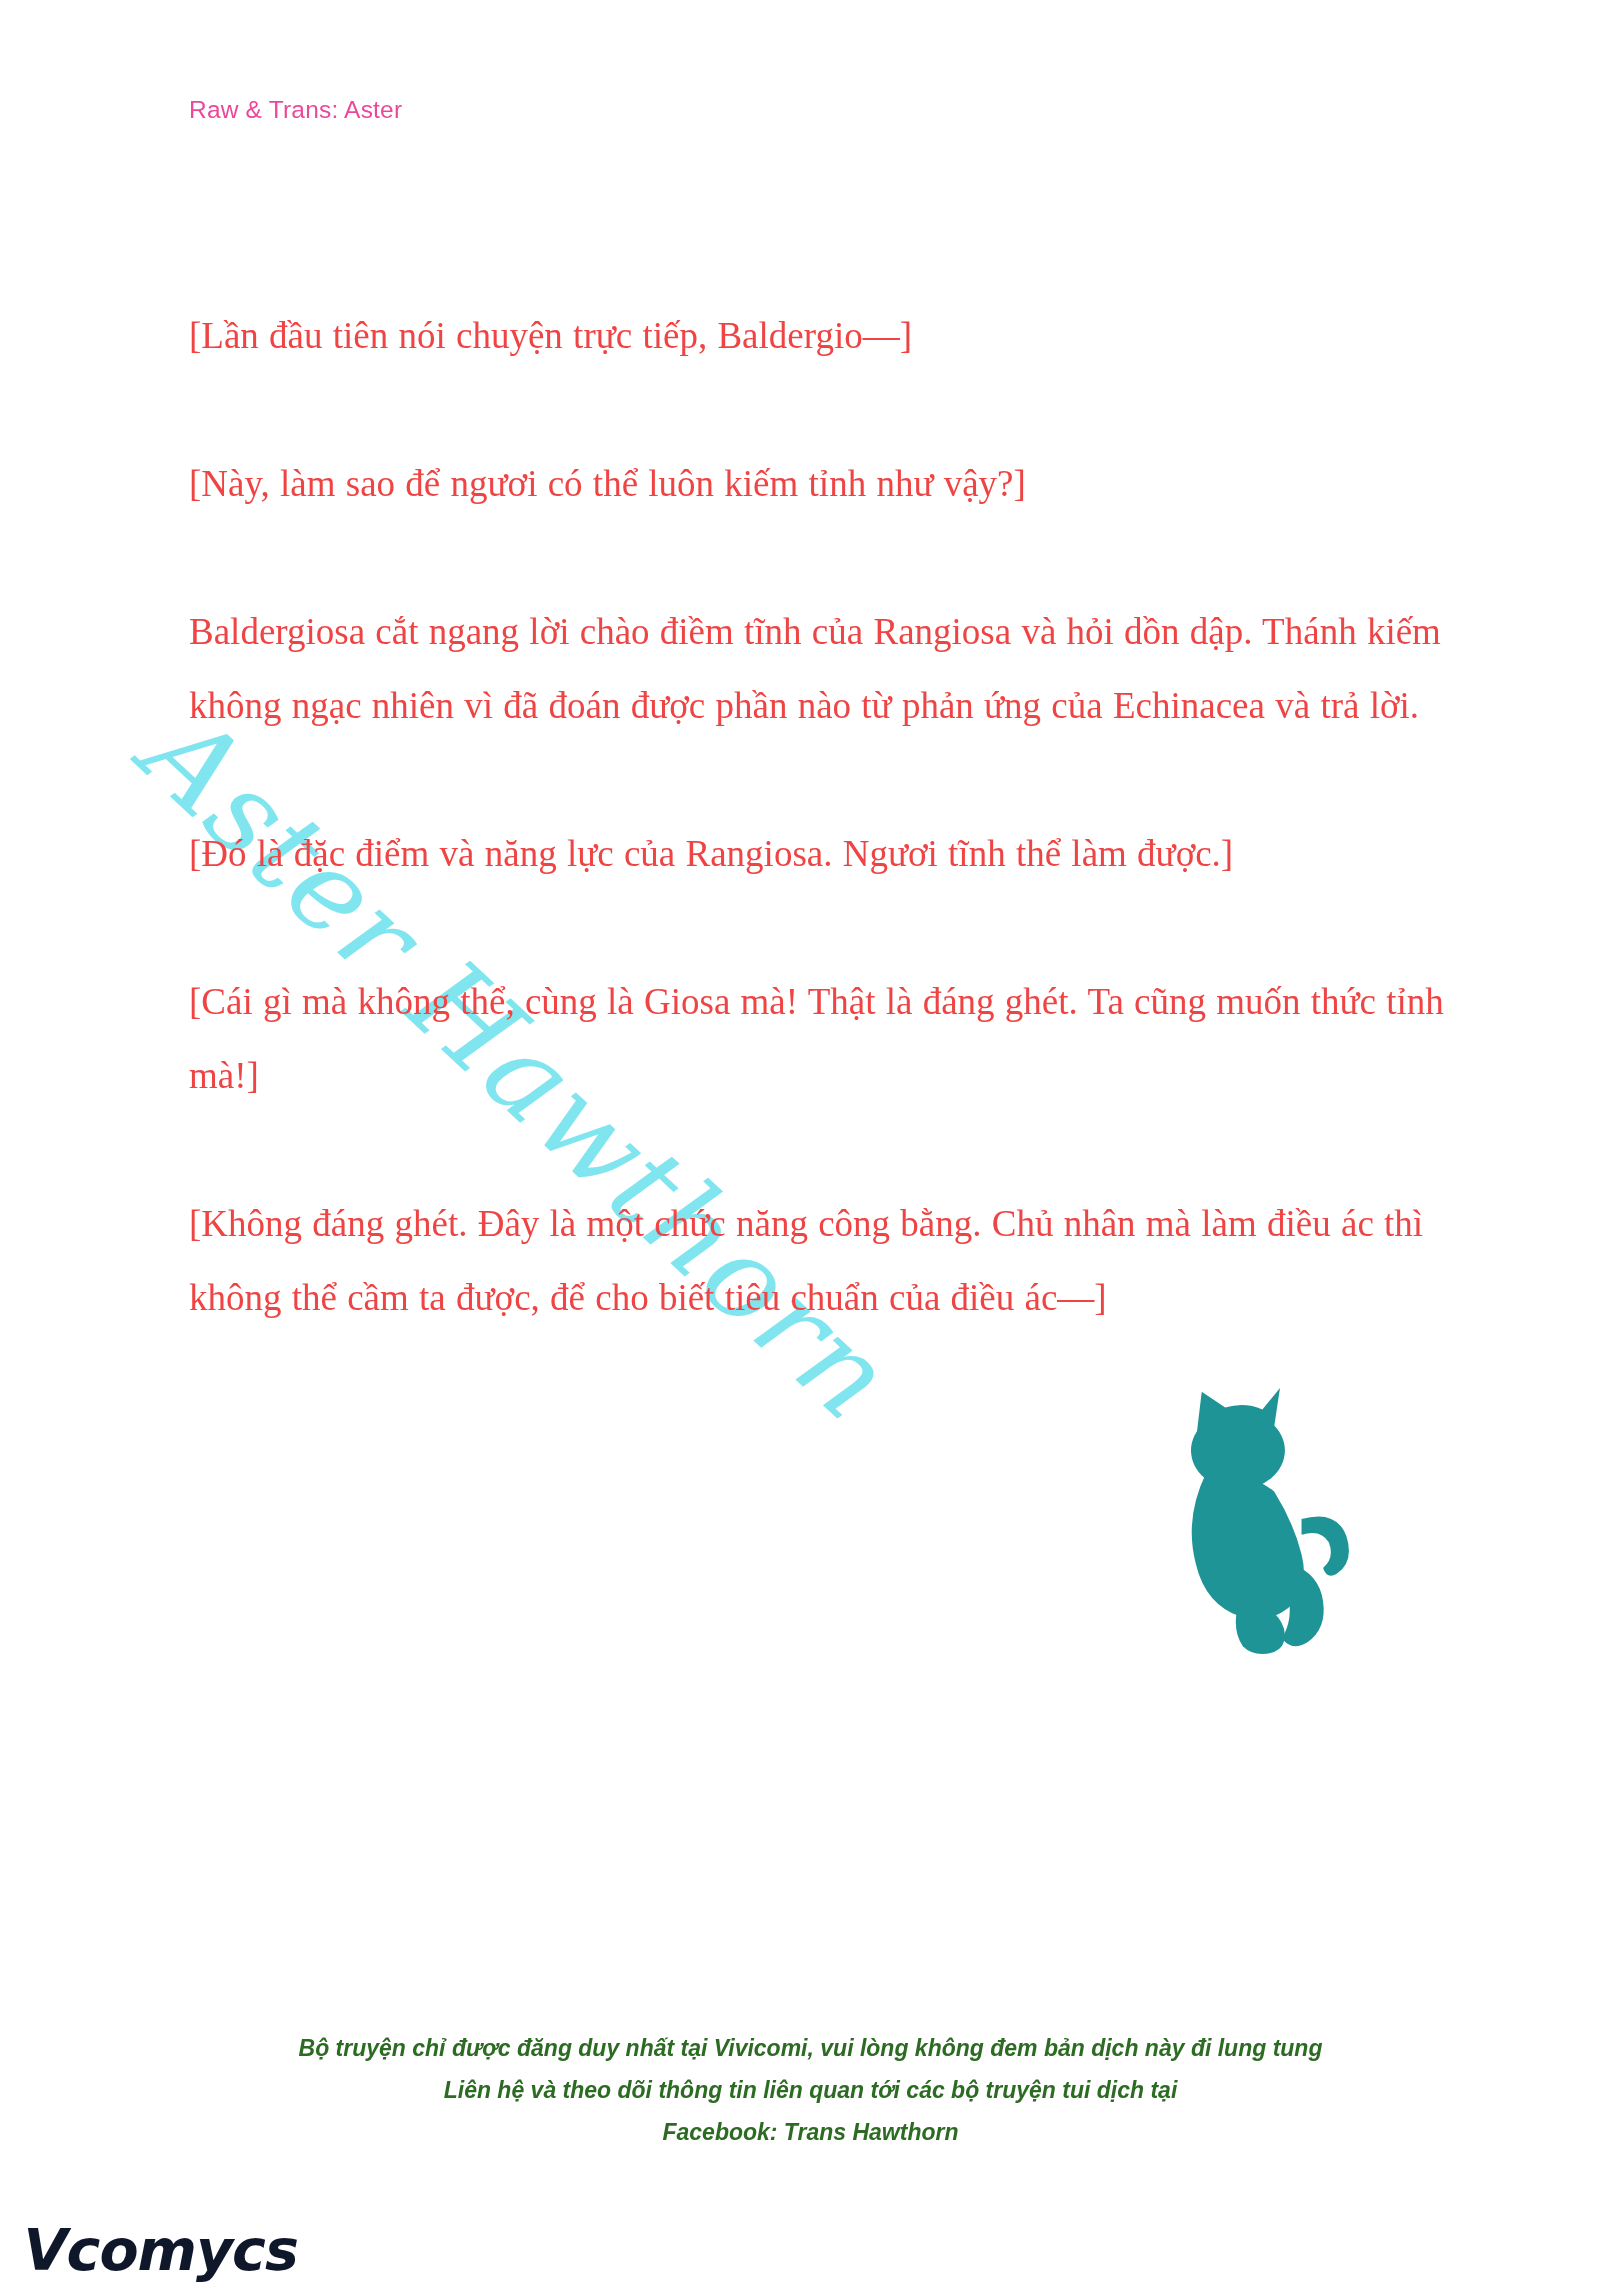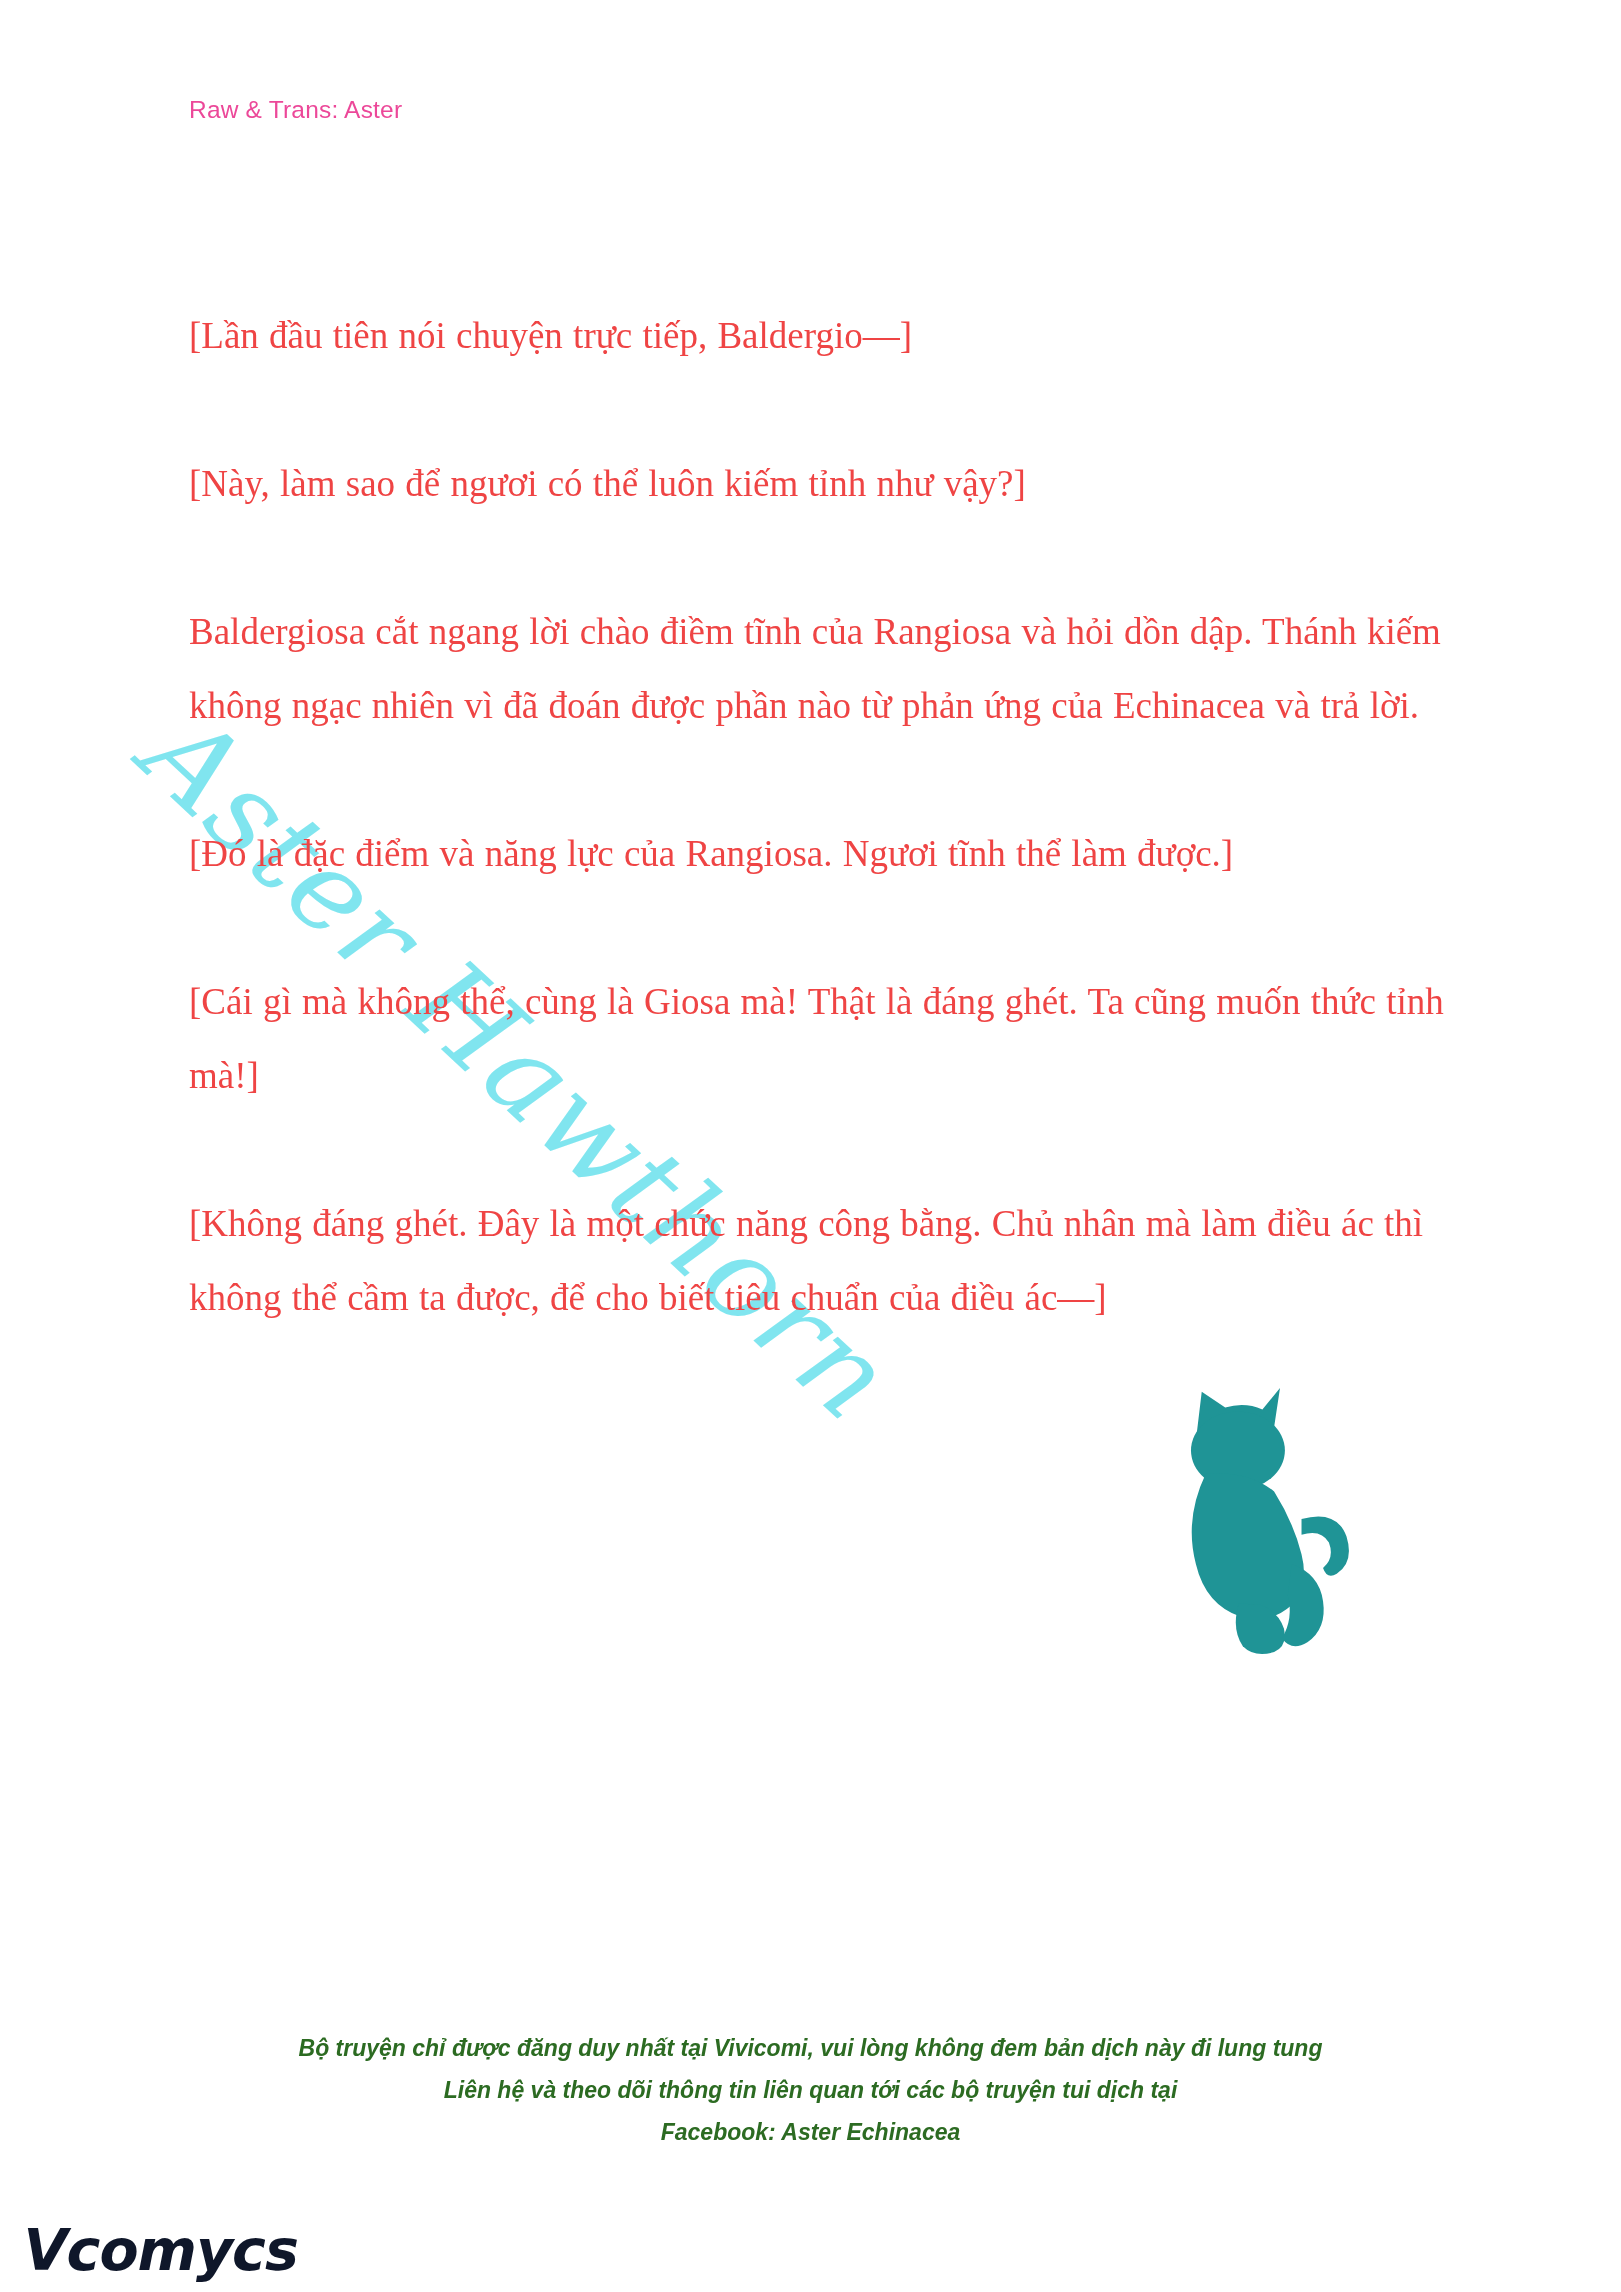--- a/index.html
+++ b/index.html
@@ -156,21 +156,21 @@
         <path d="M150 196 Q178 206 182 234 Q186 262 166 276 Q150 286 140 272 Q152 252 146 228 Z"></path>
 
         <path d="M160 150 Q196 140 206 168 Q214 194 196 206 Q186 212 182 200 Q194 190 188 174 Q180 160 160 166 Z"></path>
       </g>
     </svg>
   </div>
 
   <div id="footer-credit">
     <div>Bộ truyện chỉ được đăng duy nhất tại Vivicomi, vui lòng không đem bản dịch này đi lung tung</div>
     <div>Liên hệ và theo dõi thông tin liên quan tới các bộ truyện tui dịch tại</div>
-    <div>Facebook: Aster Echinacea</div>
+    <div>Facebook: Trans Hawthorn</div>
   </div>
 
   <div id="site-logo">
     <div class="logo-wordmark">Vcomycs</div>
   </div>
 
 </div>
 
 
 </body></html>

